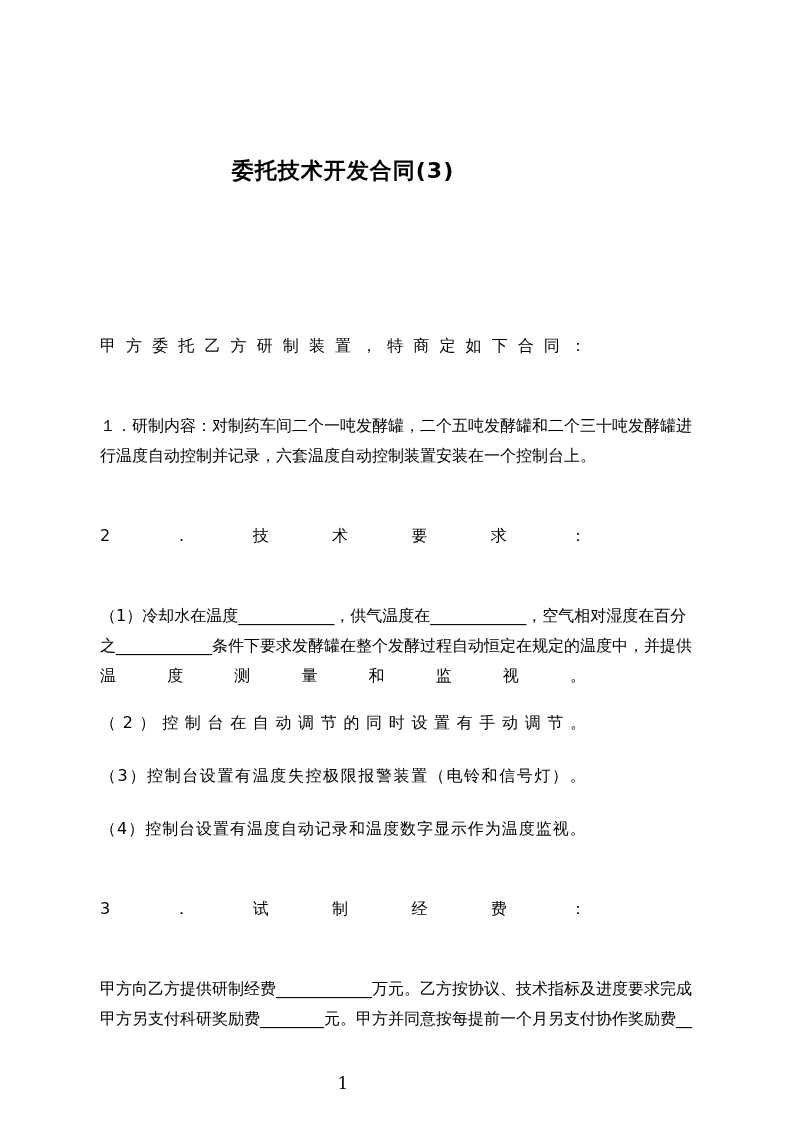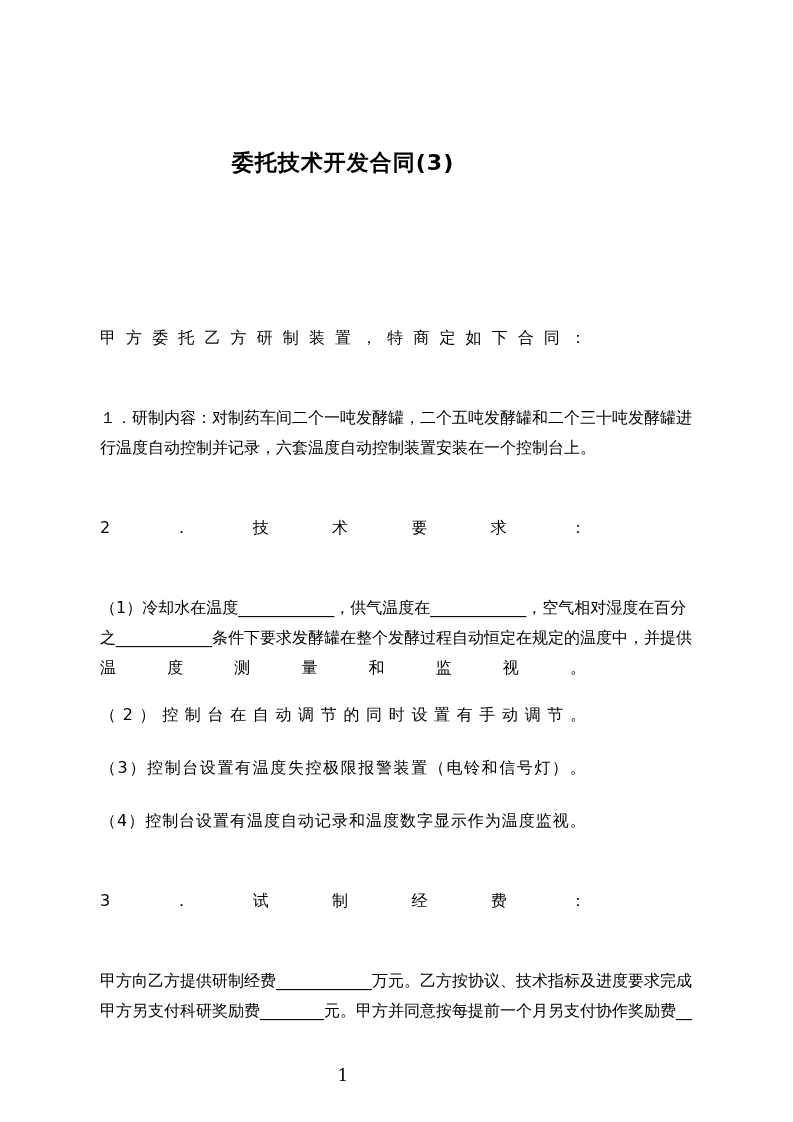--- a/index.html
+++ b/index.html
@@ -11,21 +11,21 @@
     width: 793px;
     height: 1122px;
     font-family: "DejaVu Sans", sans-serif;
     color: #000000;
     overflow: hidden;
   }
   .page {
     box-sizing: border-box;
     width: 686px;
     height: 1122px;
-    padding: 8px 100px;
+    padding: 16px 100px;
     background: #ffffff;
   }
   .doc-title {
     margin: 0;
     padding-top: 140px;
     font-size: 22px;
     font-weight: bold;
     line-height: 30px;
     text-align: center;
     letter-spacing: 1px;

